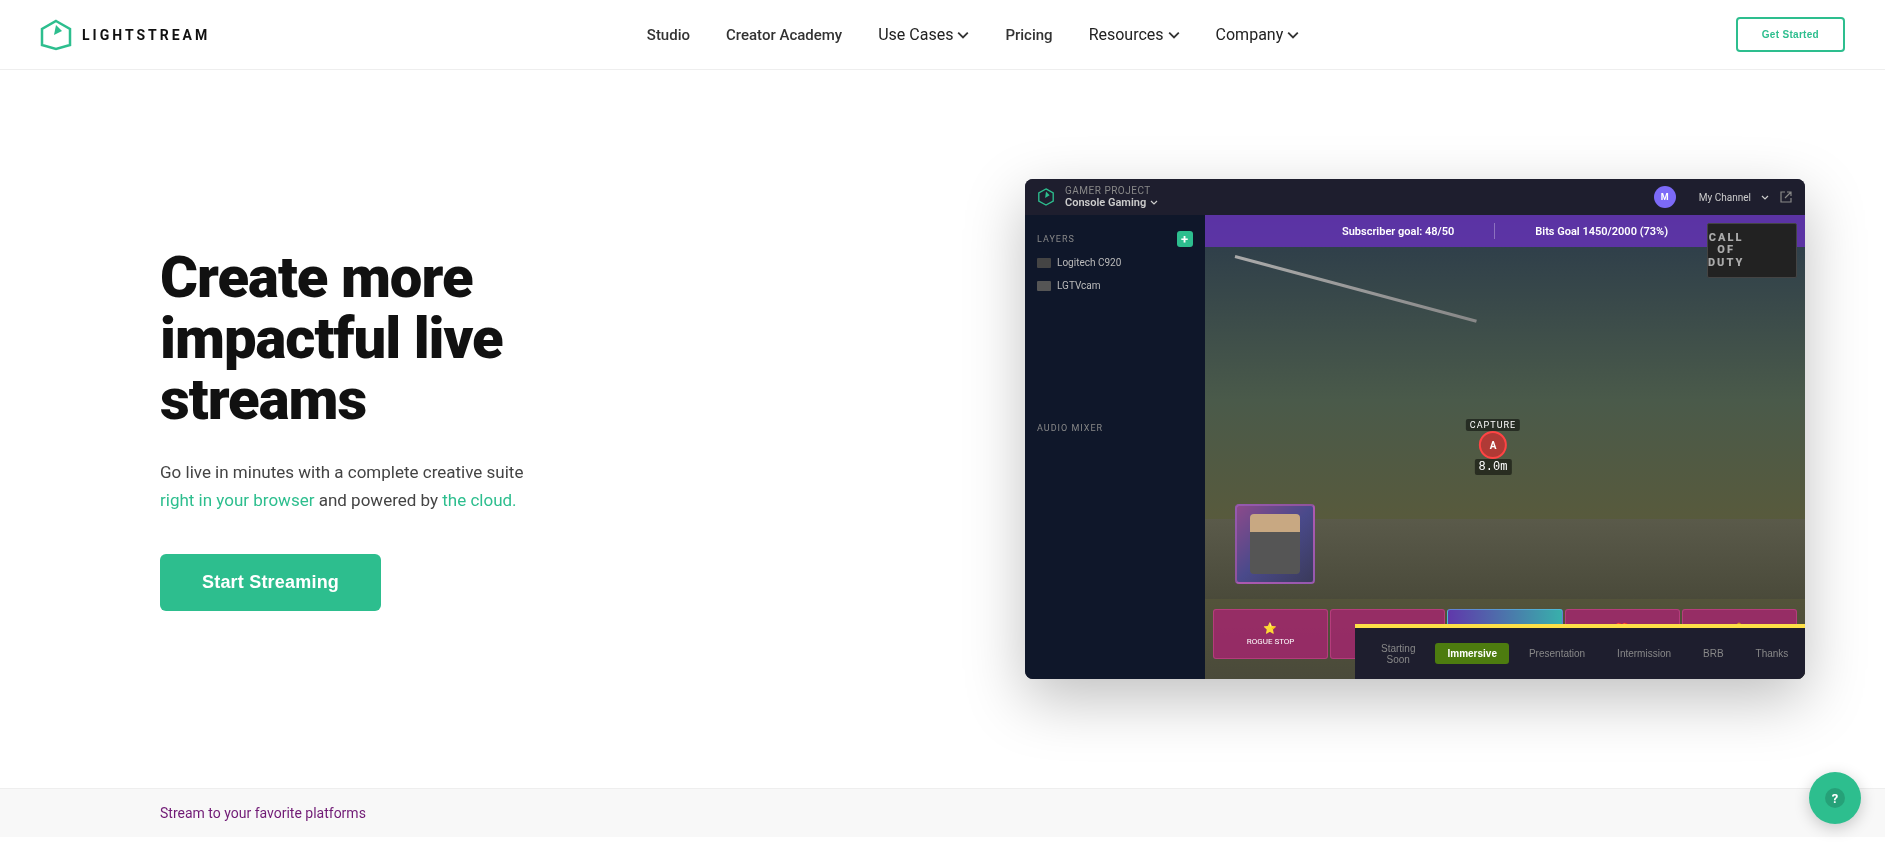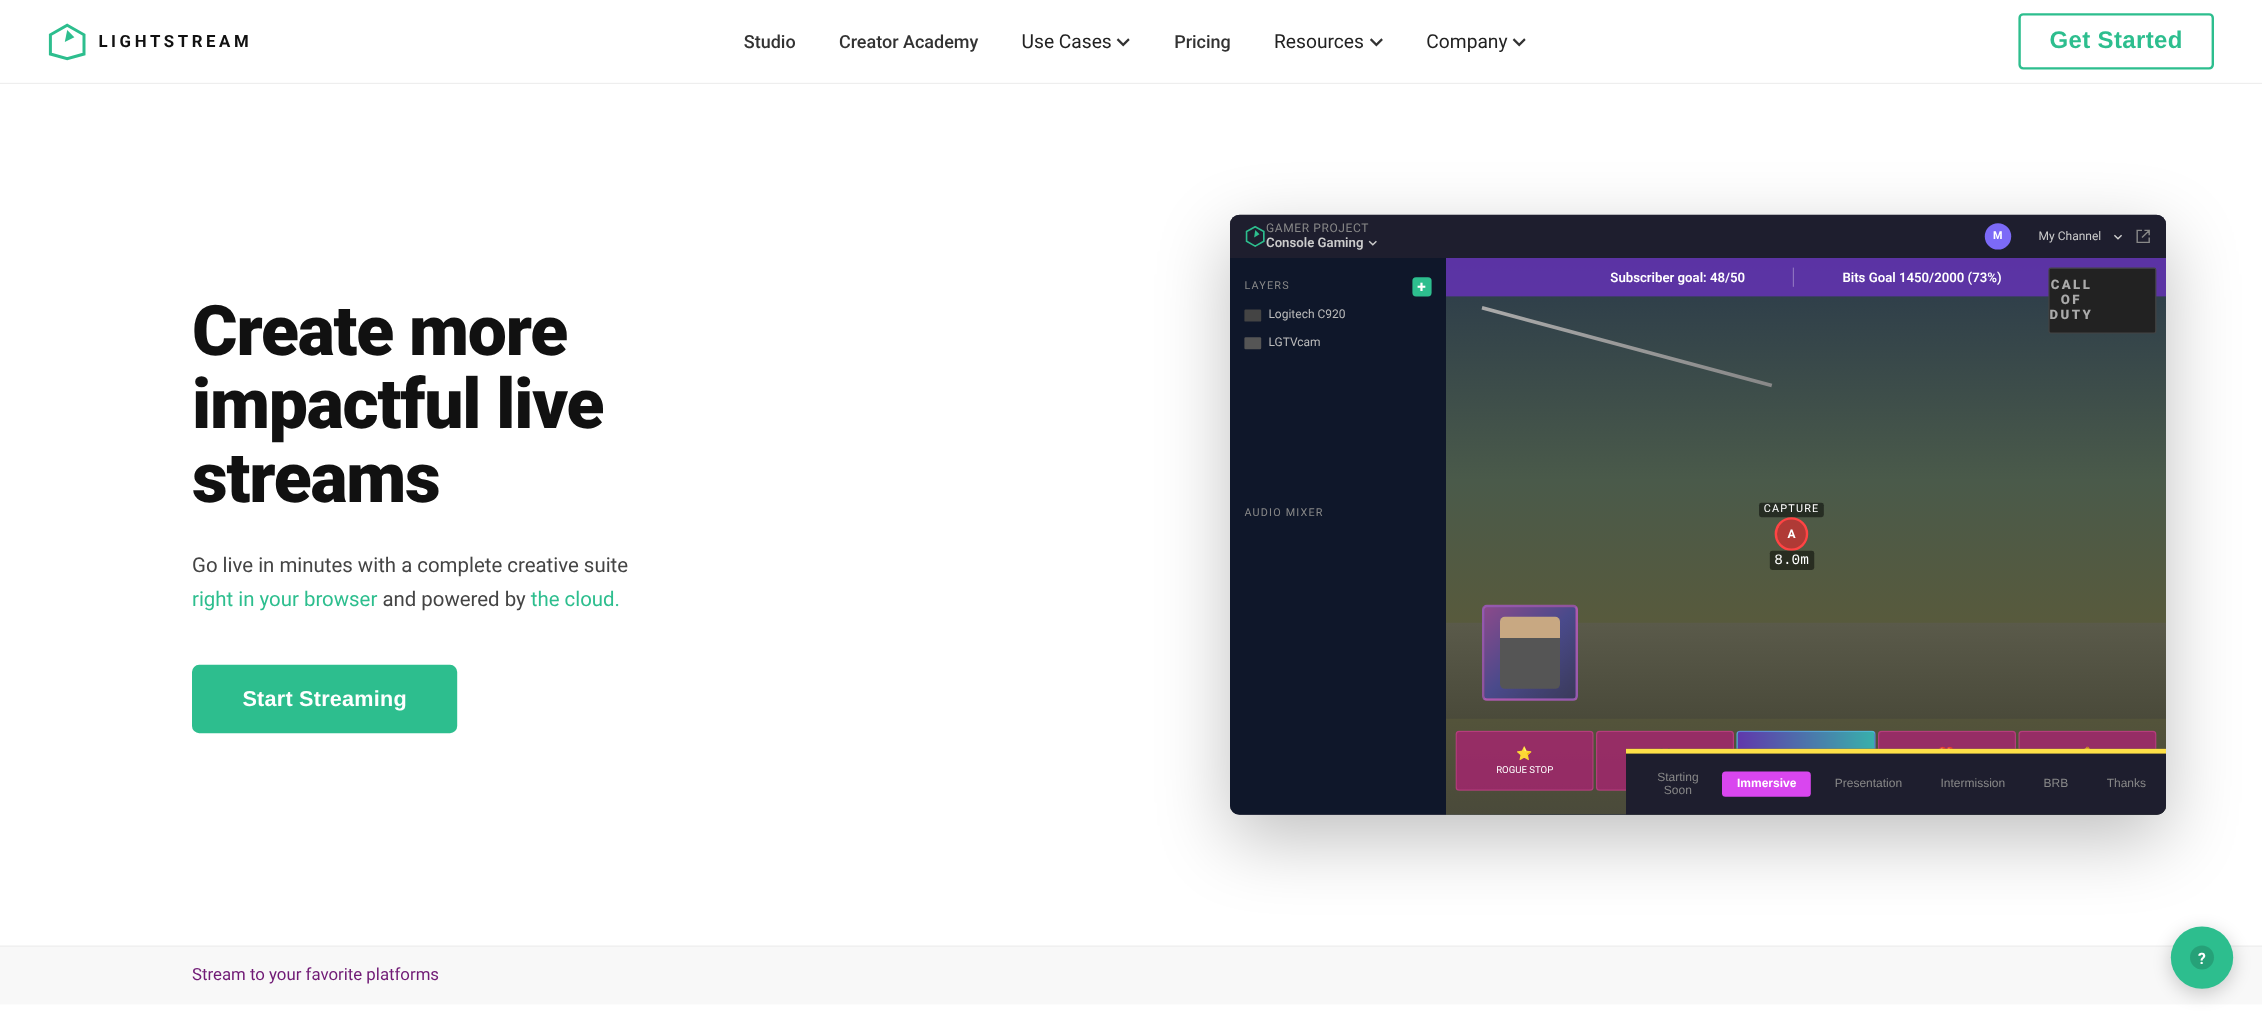--- a/index.html
+++ b/index.html
@@ -71,21 +71,21 @@
     .nav-links .dropdown svg {
       width: 12px;
       height: 12px;
     }
 
     .nav-get-started {
       border: 2px solid #2dbe8e;
       color: #2dbe8e;
       background: transparent;
       padding: 10px 24px;
-      font-size: 20px;
+      font-size: 10px;
       font-weight: 600;
       border-radius: 4px;
       cursor: pointer;
       letter-spacing: 0.3px;
     }
 
     
     .hero {
       display: flex;
       align-items: center;
@@ -160,20 +160,21 @@
       box-shadow: 0 20px 60px rgba(0,0,0,0.25);
     }
 
     
     .app-titlebar {
       height: 36px;
       background: #1e1e2e;
       display: flex;
       align-items: center;
       padding: 0 12px;
+      gap: 10px;
     }
 
     .titlebar-logo {
       width: 18px;
       height: 18px;
     }
 
     .titlebar-breadcrumb {
       font-size: 10px;
       color: #888;
@@ -503,21 +504,21 @@
       padding: 5px 12px;
       border-radius: 3px;
       font-size: 10px;
       color: #888;
       background: transparent;
       border: none;
       cursor: pointer;
     }
 
     .scene-btn.active {
-      background: #d946ef;
+      background: #4d7c0f;
       color: #fff;
       font-weight: 600;
     }
 
     .scene-add-btn {
       width: 20px;
       height: 20px;
       background: #333;
       border-radius: 3px;
       display: flex;

